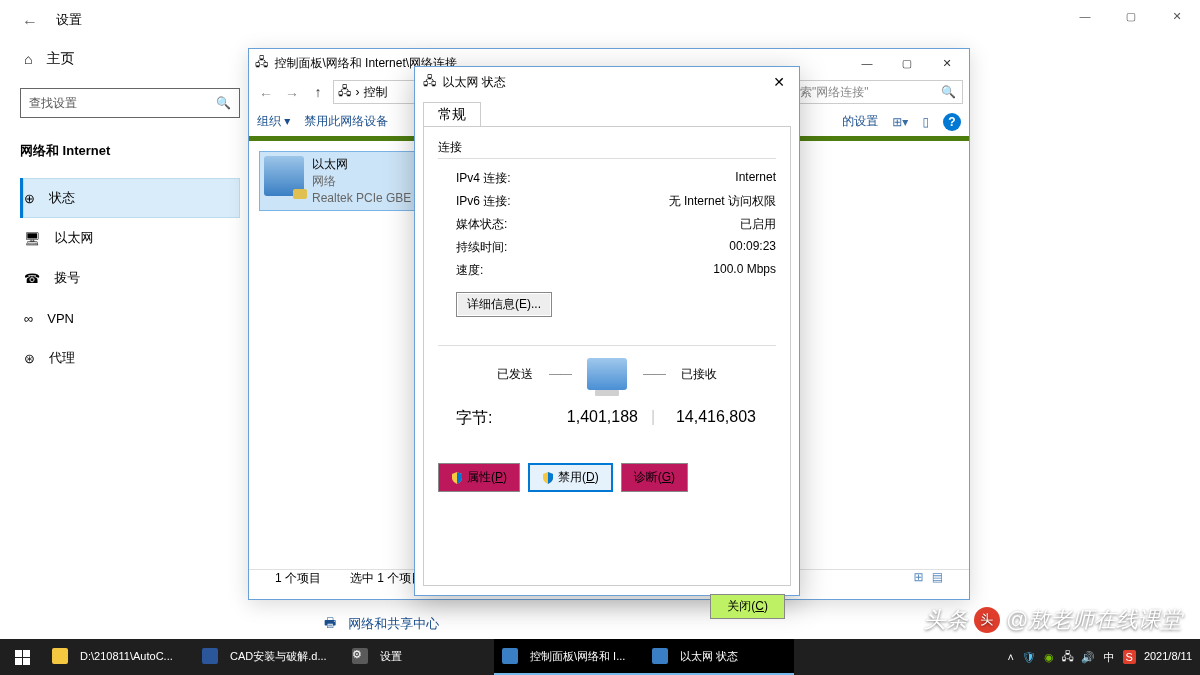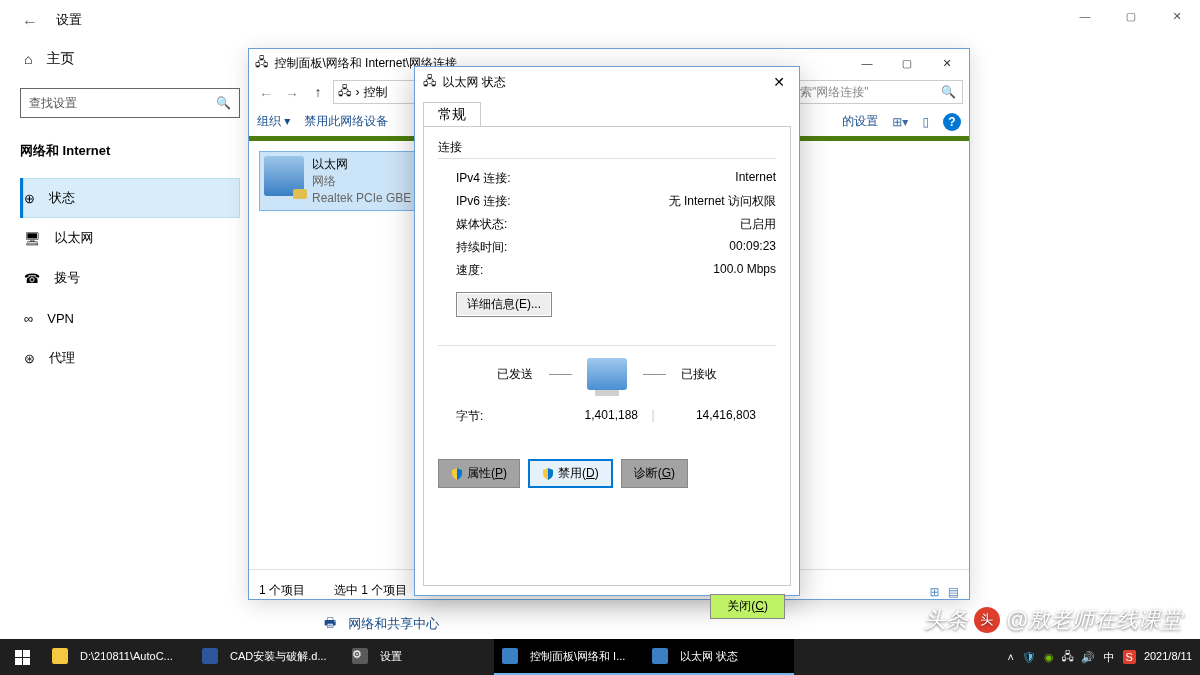--- a/index.html
+++ b/index.html
@@ -36,21 +36,21 @@
 .cp-toolbar .icon-btn { color: #3a6ea5; }
 .cp-toolbar .help { width: 18px; height: 18px; border-radius: 50%; background: #0078d4; color: #fff; display: flex; align-items: center; justify-content: center; font-size: 12px; font-weight: bold; }
 
 .cp-content { padding: 10px; }
 .adapter { display: flex; gap: 8px; width: 180px; border: 1px solid #7ab3e6; background: #cce4f7; padding: 4px; }
 .adapter-icon { width: 40px; height: 40px; background: linear-gradient(#9cc5e8,#3a7fc4); border-radius: 3px; position: relative; }
 .adapter-icon::after { content:""; position:absolute; right:-3px; bottom:-3px; width:14px; height:10px; background:#e0c050; border-radius:2px; }
 .adapter-txt { font-size: 12px; line-height: 1.4; }
 .adapter-txt .sub { color: #666; }
 
-.cp-status { position: absolute; bottom: 0; left: 0; right: 0; height: 30px; border-top: 1px solid #e0e0e0; display: flex; align-items: flex-end; padding: 0 10px; gap: 29px; font-size: 12px; }
+.cp-status { position: absolute; bottom: 0; left: 0; right: 0; height: 30px; border-top: 1px solid #e0e0e0; display: flex; align-items: flex-start; padding: 0 26px; gap: 29px; font-size: 12px; }
 .cp-status .r { margin-left: auto; display: flex; gap: 8px; color: #5a8bc0; }
 .share-link { display: flex; align-items: center; gap: 12px; position: absolute; left: 75px; bottom: -36px; font-size: 13px; color: #1a4e8c; }
 
 
 .status-dlg { position: absolute; left: 414px; top: 66px; width: 386px; height: 530px; background: #fff; border: 1px solid #6aa0d8; box-shadow: 0 8px 28px rgba(0,0,0,0.25); z-index: 10; }
 .dlg-title { height: 30px; display: flex; align-items: center; justify-content: space-between; padding: 0 8px; font-size: 12px; }
 .dlg-title .tl { display: flex; align-items: center; gap: 6px; }
 .dlg-title .cls { font-size: 14px; cursor: pointer; padding: 2px 6px; }
 .dlg-tabs { padding: 4px 8px 0; }
 .dlg-tab { display: inline-block; border: 1px solid #ccc; border-bottom: none; background: #fff; padding: 3px 14px; font-size: 14px; position: relative; top: 1px; }
@@ -58,28 +58,28 @@
 .grp-h { font-size: 12px; margin-bottom: 2px; }
 .grp-line { border: none; border-top: 1px solid #ddd; margin-bottom: 8px; }
 .kv { display: flex; justify-content: space-between; font-size: 12px; padding: 3px 0 3px 18px; }
 .details-btn { margin: 10px 0 0 18px; padding: 3px 10px; border: 1px solid #888; background: #eee; font-size: 12px; box-shadow: inset 0 0 0 1px #fff; }
 
 .activity { margin-top: 28px; }
 .act-row { display: flex; align-items: center; justify-content: center; gap: 16px; margin: 12px 0; font-size: 12px; }
 .act-sep { color: #888; letter-spacing: -1px; }
 .pc-icon { width: 40px; height: 32px; background: linear-gradient(#a0c8ec,#4a8fd4); border-radius: 3px; position: relative; }
 .pc-icon::after { content:""; position:absolute; left:8px; bottom:-6px; width:24px; height:6px; background:#d0d0d0; border-radius:1px; }
-.byte-row { display: flex; font-size: 12px; margin-top: 18px; }
+.byte-row { display: flex; font-size: 16px; margin-top: 18px; }
 .byte-row .lbl { width: 90px; padding-left: 18px; }
 .byte-row .v1 { width: 110px; text-align: right; }
 .byte-row .sep { width: 30px; text-align: center; color: #ccc; }
 .byte-row .v2 { flex: 1; text-align: right; padding-right: 20px; }
 
 .dlg-btns { display: flex; gap: 8px; margin-top: 34px; }
-.dlg-btns button { flex: 0 0 auto; padding: 4px 12px; border: 1px solid #888; background: #a3a3a3; font-size: 12px; display: flex; align-items: center; gap: 4px; }
+.dlg-btns button { flex: 0 0 auto; padding: 4px 12px; border: 1px solid #888; background: #be185d; font-size: 12px; display: flex; align-items: center; gap: 4px; }
 .dlg-btns button.sel { border: 2px solid #0078d4; background: #e6f2fb; }
 .shield { width: 12px; height: 12px; display: inline-block; }
 .shield svg { display: block; }
 
 .dlg-footer { text-align: right; padding: 0 14px 10px; }
 .dlg-footer button { padding: 3px 16px; border: 1px solid #888; background: #bef264; font-size: 12px; }
 
 
 .taskbar { position: absolute; left: 0; right: 0; bottom: 0; height: 36px; background: #1f1f1f; display: flex; align-items: center; color: #fff; font-size: 11px; }
 .taskbar .start { width: 44px; height: 100%; display: flex; align-items: center; justify-content: center; }

